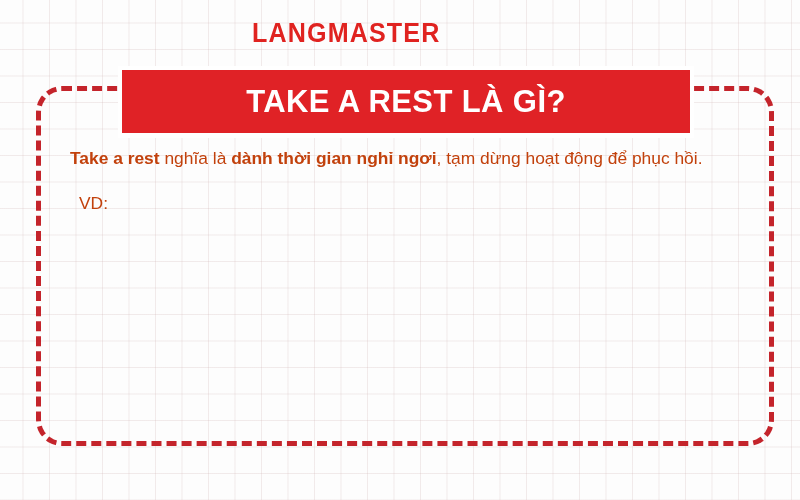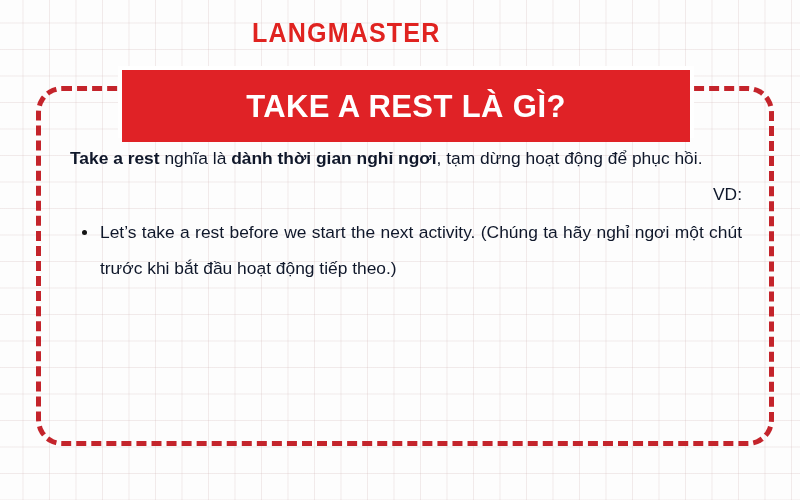--- a/index.html
+++ b/index.html
@@ -62,21 +62,21 @@
     background: #ffffff;
     z-index: 2;
   }
 
   
   .banner {
     position: absolute;
     left: 122px;
     top: 70px;
     width: 568px;
-    height: 72px;
+    height: 63px;
     background: #E02226;
     z-index: 3;
     display: flex;
     align-items: center;
     justify-content: center;
   }
   .banner-title {
     color: #ffffff;
     font-size: 31px;
     font-weight: bold;
@@ -85,34 +85,33 @@
     line-height: 1;
   }
 
   
   .content {
     position: absolute;
     left: 70px;
     top: 140px;
     width: 672px;
     z-index: 4;
-    color: #0f172a;
+    color: #c2410c;
     font-size: 17.4px;
     line-height: 36px;
   }
 
   .para {
     margin: 0;
     text-align: left;
   }
   .para b { font-weight: bold; }
 
   .vd {
-    margin: 0;
-    text-align: right;
+    margin: 9px;
   }
 
   .bullets {
     list-style: none;
     margin: 2px 0 0 0;
     padding: 0;
   }
   .bullets li {
     position: relative;
     padding-left: 30px;
@@ -146,16 +145,15 @@
   <span class="banner-title">TAKE A REST LÀ GÌ?</span>
 </div>
 
 <div class="content">
 
   <p class="para"><b>Take a rest</b><span> nghĩa là </span><b>dành thời gian nghỉ ngơi</b><span>, tạm dừng hoạt động để phục hồi.</span></p>
 
   <p class="vd">VD:</p>
 
   <ul class="bullets">
-    <li>Let’s take a rest before we start the next activity. (Chúng ta hãy nghỉ ngơi một chút trước khi bắt đầu hoạt động tiếp theo.)</li>
   </ul>
 
 </div>
 
 </body></html>

